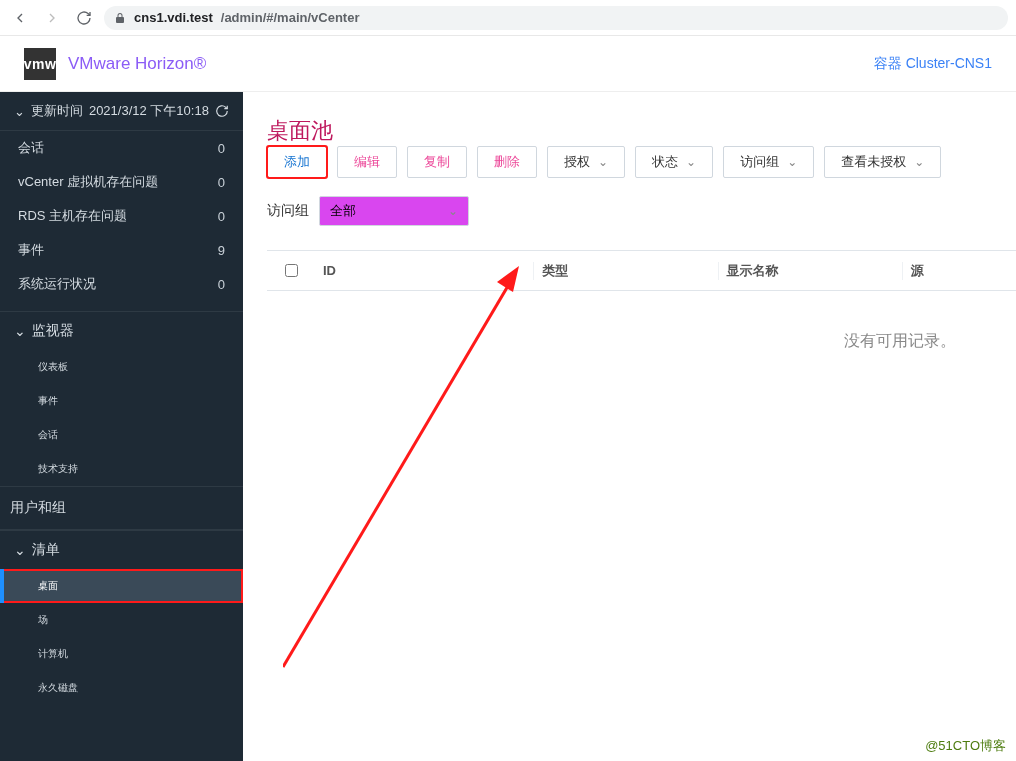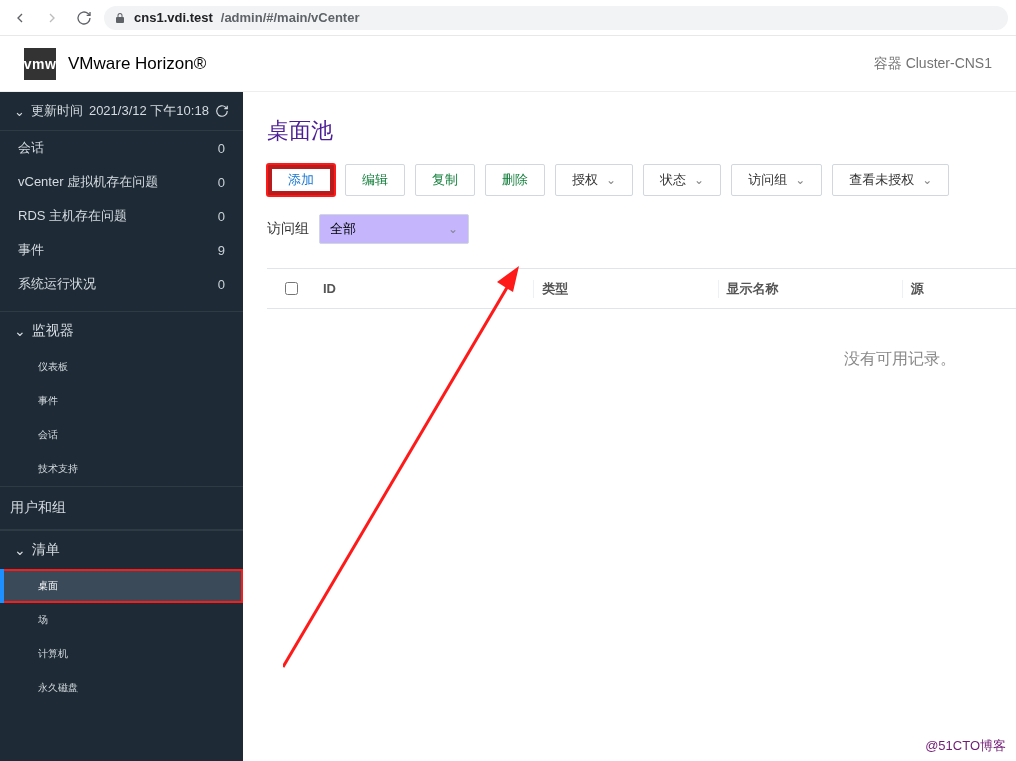--- a/index.html
+++ b/index.html
@@ -10,22 +10,22 @@
 .nav-btn { width: 24px; height: 24px; display: flex; align-items: center; justify-content: center; color: #5f6368; cursor: pointer; }
 .nav-btn.disabled { color: #bdbdbd; }
 .addr { flex: 1; height: 24px; border-radius: 14px; background: #f1f3f4; display: flex; align-items: center; padding: 0 10px; font-size: 13px; color: #202124; gap: 8px; font-weight: bold; }
 .lock { color: #5f6368; font-size: 12px; }
 .url-path { color: #5f6368; }
 
 
 .app-header { height: 56px; display: flex; align-items: center; justify-content: space-between; padding: 0 24px; border-bottom: 1px solid #eee; }
 .brand { display: flex; align-items: center; gap: 12px; }
 .brand-logo { width: 32px; height: 32px; background: #333; color: #fff; font-size: 14px; font-weight: bold; display: flex; align-items: center; justify-content: center; letter-spacing: 0.5px; }
-.brand-name { font-size: 17px; color: #000000; text-align: right; }
-.cluster { font-size: 14px; color: #737373; }
+.brand-name { font-size: 17px; color: #8b5cf6; text-align: right; }
+.cluster { font-size: 14px; color: #3b82f6; }
 
 .shell { display: flex; height: calc(761px - 36px - 56px); }
 
 
 .sidebar { width: 243px; background: #1e2a35; color: #d4dbe1; display: flex; flex-direction: column; font-size: 14px; }
 .update-row { display: flex; align-items: center; justify-content: space-between; padding: 10px 14px; border-bottom: 1px solid #2e3a44; font-size: 13px; }
 .update-row .left { display: flex; align-items: center; gap: 6px; }
 .chev { display: inline-block; transform: rotate(0deg); }
 
 .stat-row { display: flex; justify-content: space-between; align-items: center; padding: 8px 18px; font-size: 13px; cursor: pointer; }
@@ -35,45 +35,45 @@
 .section-hdr { display: flex; align-items: center; gap: 6px; padding: 10px 14px; font-size: 14px; cursor: pointer; border-top: 1px solid #2e3a44; }
 .nav-item { padding: 10px 14px 10px 38px; font-size: 10px; cursor: pointer; }
 .nav-item.active { background: #3a4a58; color: #fff; position: relative; }
 .nav-item.active::before { content: ''; position: absolute; left: 0; top: 0; bottom: 0; width: 4px; background: #1e90ff; }
 .nav-item.highlighted { outline: 2px solid #ff1a1a; outline-offset: -2px; }
 
 .section-plain { padding: 12px 10px; font-size: 14px; cursor: pointer; border-top: 1px solid #2e3a44; border-bottom: 1px solid #2e3a44; }
 
 
 .main { flex: 1; padding: 24px 0 0 24px; position: relative; }
-.page-title { font-size: 22px; color: #4c1d95; margin-bottom: 18px; }
+.page-title { font-size: 22px; color: #be185d; }
 
 .toolbar { display: flex; gap: 10px; margin-bottom: 18px; flex-wrap: wrap; }
 .btn { height: 32px; padding: 0 16px; border: 1px solid #d0d7de; background: #fff; color: #333; font-size: 13px; display: inline-flex; align-items: center; gap: 4px; cursor: pointer; border-radius: 2px; }
-.btn.primary { border: 5px solid #b91c1c; color: #1976d2; outline: 2px solid #ff1a1a; outline-offset: -1px; }
-.btn.disabled { color: #15803d; cursor: default; }
+.btn.primary { border: 1px solid #b91c1c; color: #1976d2; outline: 2px solid #ff1a1a; outline-offset: -1px; }
+.btn.disabled { color: #ec4899; cursor: default; }
 .btn.dd::after { content: '⌄'; font-size: 12px; color: #888; margin-left: 4px; }
 
 .filter-row { display: flex; align-items: center; gap: 10px; margin-bottom: 24px; }
 .filter-label { font-size: 14px; color: #333; }
-.select { height: 30px; min-width: 150px; border: 1px solid #d0d7de; background: #c4b5fd; display: flex; align-items: center; justify-content: space-between; padding: 0 10px; font-size: 13px; cursor: pointer; border-radius: 2px; }
+.select { height: 30px; min-width: 150px; border: 1px solid #d0d7de; background: #d946ef; display: flex; align-items: center; justify-content: space-between; padding: 0 10px; font-size: 13px; cursor: pointer; border-radius: 2px; }
 .select::after { content: '⌄'; color: #888; font-size: 12px; }
 
 .table { border-top: 1px solid #e0e5ea; }
 .thead { display: flex; align-items: center; height: 40px; border-bottom: 1px solid #e0e5ea; font-size: 13px; color: #555; font-weight: 600; }
 .th-check { width: 48px; display: flex; justify-content: center; }
 .th { flex: 1; padding-left: 8px; border-left: 1px solid #eef1f4; }
 .th-id { flex: 1.2; border-left: none; }
 .th-src { flex: 0.6; }
 .tbody { height: 320px; display: flex; justify-content: flex-end; padding: 40px 60px 0 0; color: #888; font-size: 16px; }
 
 
 .arrow { position: absolute; left: 40px; top: 170px; pointer-events: none; }
 
-.watermark { position: absolute; right: 10px; bottom: 6px; font-size: 13px; color: #701a75; }
+.watermark { position: absolute; right: 10px; bottom: 6px; font-size: 13px; color: #4d7c0f; }
 
 svg { display: block; }
 </style>
 </head>
 <body>
 
 <div class="browser-bar">
   <div class="nav-btn">
     <svg width="16" height="16" viewBox="0 0 24 24" fill="none" stroke="currentColor" stroke-width="2">
         <polyline points="15 18 9 12 15 6"></polyline>

